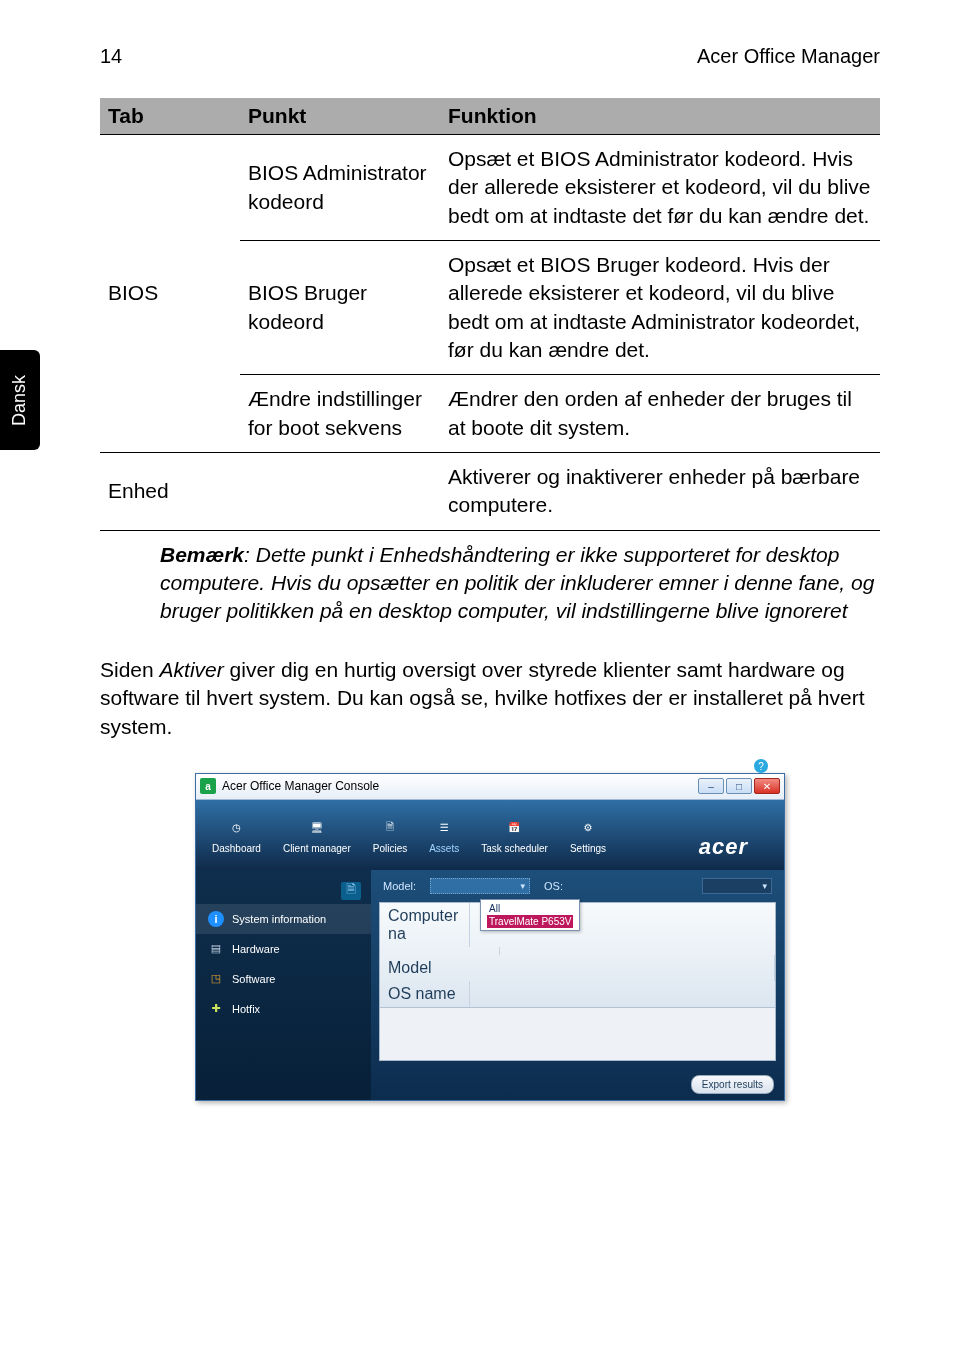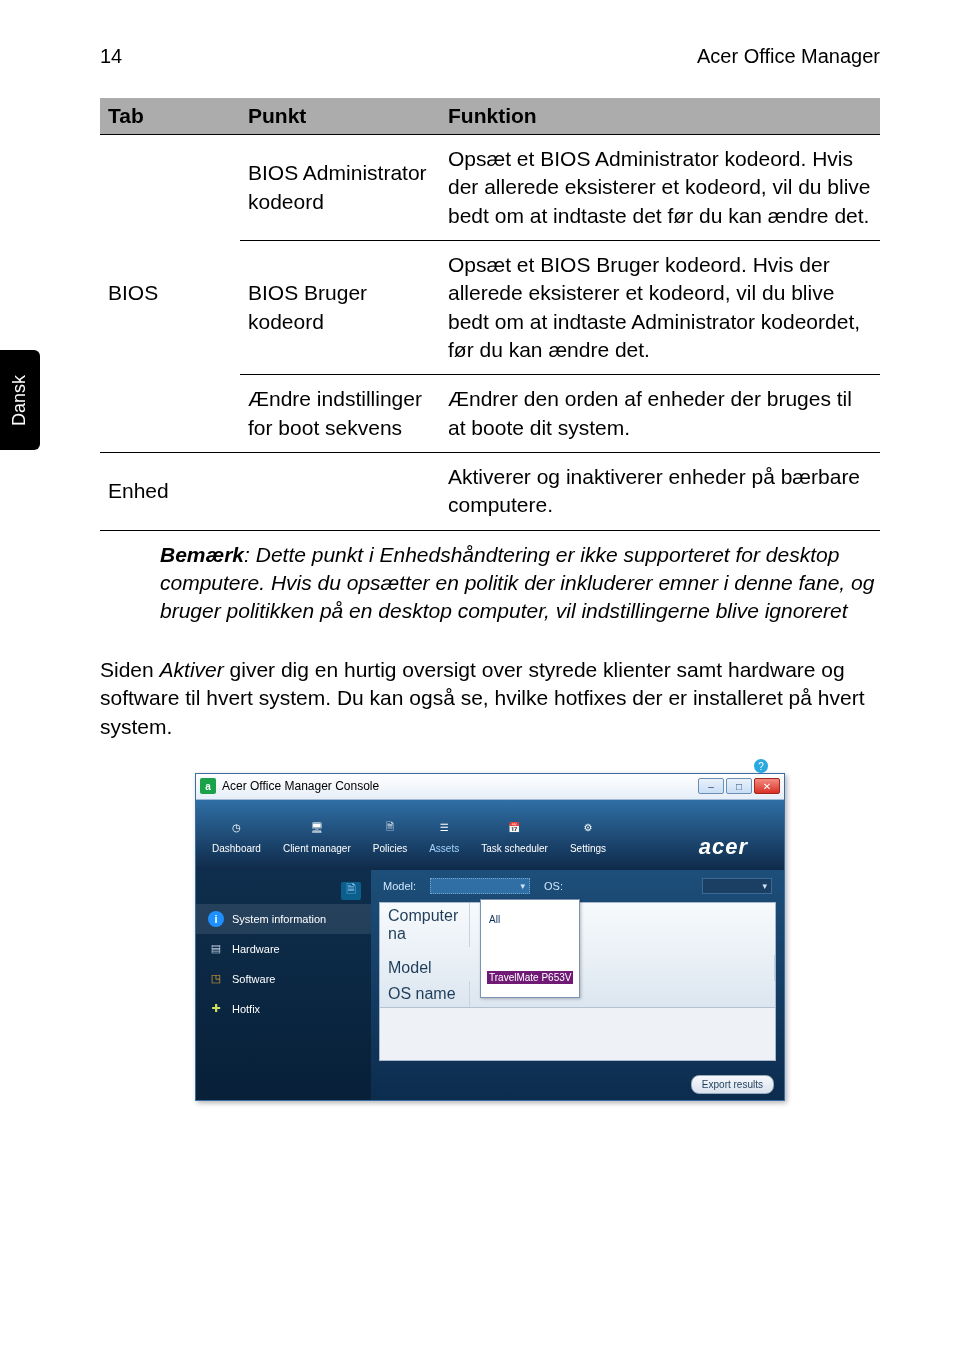--- a/index.html
+++ b/index.html
@@ -146,23 +146,23 @@
   .dd{background:#2f6fa5;border:1px dotted #6fa5cc;height:16px;min-width:100px;position:relative;display:flex;align-items:center;justify-content:flex-end;color:#cfe6ff;padding:0 4px;}
   .dd .arrow{font-size:9px;}
   .dd.small{min-width:70px;background:#1a3f63;border:1px solid #3a6a95;}
   .gridwrap{flex:1;background:#eef2f7;margin:0 8px 8px 8px;border:1px solid #a8b8cc;position:relative;}
   .ghead{display:flex;background:linear-gradient(#f7fafc,#dce6f0);border-bottom:1px solid #b4c3d4;font-size:16px;color:#1f3d5a;flex-direction:column;}
   .gh{padding:4px 8px;border-right:1px solid #c6d3e2;}
   .gh.c1{width:90px;}
   .gh.c2{width:120px;}
   .gh.c3{flex:1;}
   .gh.c4{width:90px;}
-  .dropdown-pop{position:absolute;left:100px;top:-4px;background:#fff;border:1px solid #7a93b3;padding:13px 6px;font-size:10px;color:#0d2d5a;z-index:5;box-shadow:1px 1px 3px rgba(0,0,0,.25);}
+  .dropdown-pop{position:absolute;left:100px;top:-4px;background:#fff;border:1px solid #7a93b3;padding:2px 6px;font-size:10px;color:#0d2d5a;z-index:5;box-shadow:1px 1px 3px rgba(0,0,0,.25);}
   .dropdown-pop .opt{padding:1px 2px;}
-  .dropdown-pop .opt.sel{background:#701a75;color:#fff;margin-top:45px;}
+  .dropdown-pop .opt.sel{background:#be185d;color:#fff;}
   .footer-row{display:flex;justify-content:flex-end;padding:6px 10px;}
   .exportbtn{background:linear-gradient(#f7f9fc,#d9e2ee);border:1px solid #9ab;padding:3px 10px;font-size:10px;color:#1f3d5a;border-radius:8px;}
 </style>
 </head>
 <body>
 
 <div class="side-tab">
   <span>Dansk</span>
 </div>
 

